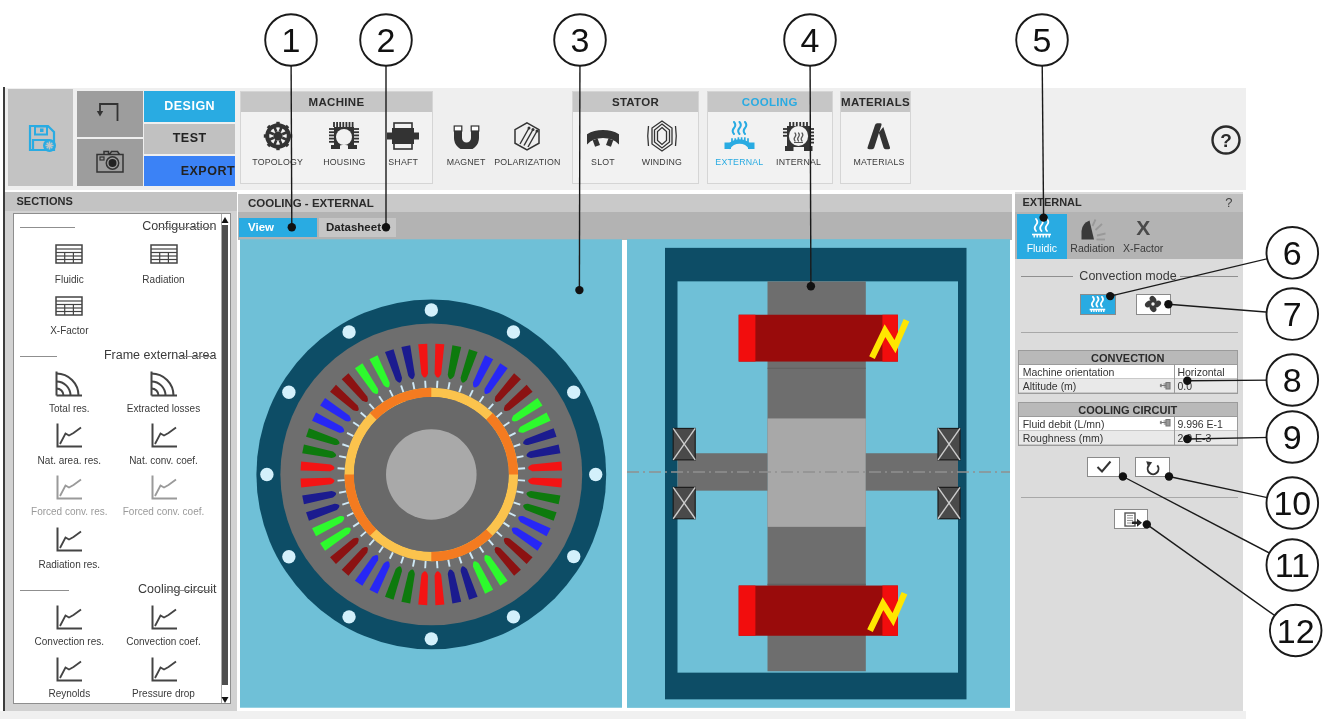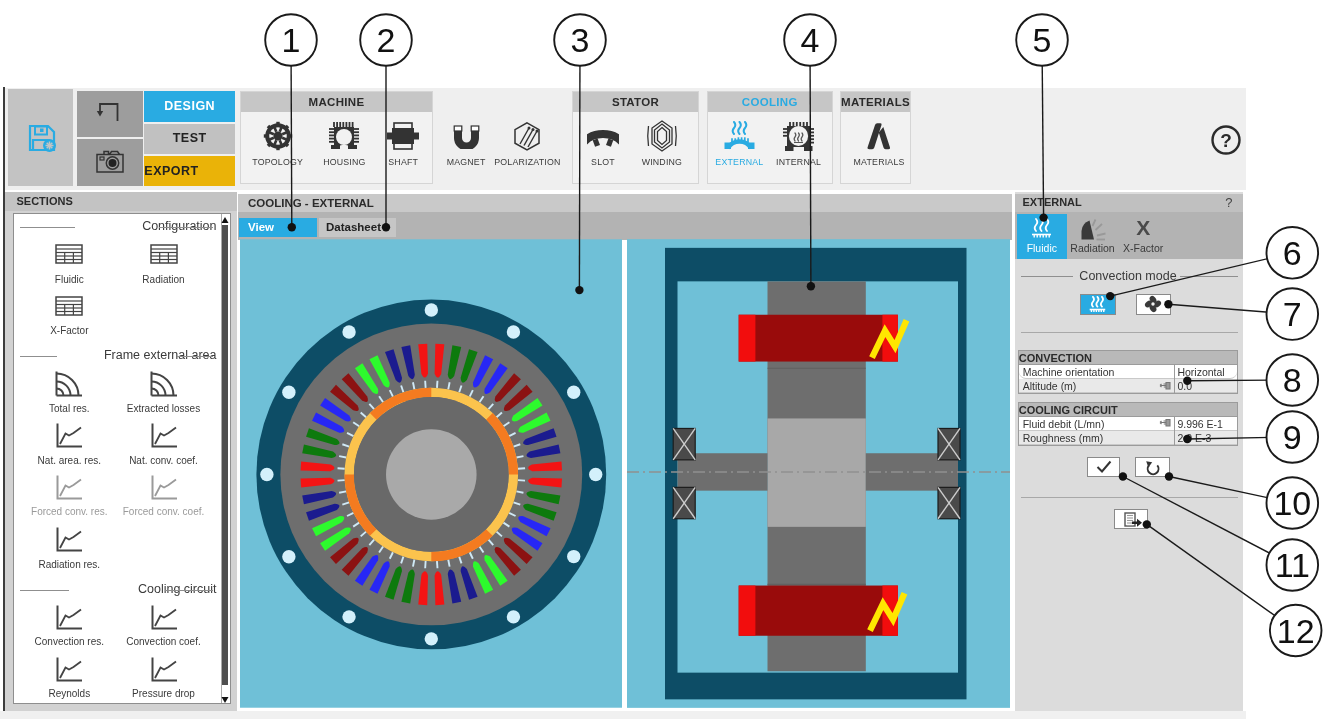--- a/index.html
+++ b/index.html
@@ -6,21 +6,21 @@
 .abs { position:absolute; }
 #stage { position:relative; width:1339px; height:719px; }
 .hdrbar { background:#c3c3c3; color:#2b2b2b; font-weight:bold; font-size:11px; }
 .grp { position:absolute; top:91px; height:93px; background:#f2f2f2; border:1px solid #d5d5d5;padding-left:43px; }
 .grphdr { position:absolute; left:0; right:0; top:0; height:20px; background:#c6c6c6; text-align:center; font-weight:bold; font-size:11.5px; color:#2b2b2b; line-height:20px; letter-spacing:0.3px; }
 .iclbl { position:absolute; font-size:8.8px; color:#3a3a3a; text-align:center; letter-spacing:0.2px; }
 .seclbl { position:absolute; font-size:10px; color:#3a3a3a; text-align:center; }
 .cap { position:absolute; font-size:12.5px; color:#3a3a3a; text-align:right; }
 .capline { position:absolute; height:1px; background:#8f8f8f; top:8px; }
 .tbl { position:absolute; border:1px solid #9b9b9b; background:#fff; }
-.tblhdr { background:#b9b9b9; font-weight:bold; font-size:11px; color:#2b2b2b; border-bottom:1px solid #9b9b9b; }
+.tblhdr { background:#b9b9b9; text-align:center; font-weight:bold; font-size:11px; color:#2b2b2b; border-bottom:1px solid #9b9b9b; }
 .trow { position:relative; font-size:10.5px; color:#333; border-bottom:1px solid #c9c9c9; }
 .btn { position:absolute; background:#fff; border:1px solid #8a8a8a; }
 </style></head>
 <body>
 <div id="stage">
 <div class="abs" style="left:3px;top:87px;width:1.5px;height:626px;background:#3c3c3c"></div>
     <div class="abs" style="left:4.5px;top:87.5px;width:1241.5px;height:102px;background:#efefef"></div>
     <div class="abs" style="left:0px;top:711px;width:1246px;height:8px;background:#f0f0f0"></div>
     <div class="abs" style="left:8px;top:88.7px;width:65px;height:97px;background:#c3c3c3"></div>
     <div class="abs" style="left:76.7px;top:91px;width:66px;height:46.3px;background:#9d9d9d"></div>
@@ -44,21 +44,21 @@
     </svg>
     <svg class="abs" style="left:95.7px;top:148px" width="29" height="26">
       <rect x="1" y="6.5" width="26" height="17.5" fill="none" stroke="#333" stroke-width="1.5"></rect>
       <path d="M8,6.5 V3.5 H12.5 V6.5 M13.5,6.5 L15.5,3.5 H21.5 L23.5,6.5" fill="none" stroke="#333" stroke-width="1.5"></path>
       <circle cx="16.5" cy="15" r="6.2" fill="none" stroke="#333" stroke-width="1.5"></circle>
       <circle cx="16.5" cy="15" r="4" fill="#222"></circle>
       <rect x="4" y="9" width="4" height="3" fill="none" stroke="#333" stroke-width="1.2"></rect>
     </svg>
     <div class="abs" style="left:144.3px;top:91px;width:90.8px;height:30.9px;background:#29abe2;color:#fff;font-weight:bold;font-size:12.5px;text-align:center;line-height:30.9px;letter-spacing:0.5px">DESIGN</div>
     <div class="abs" style="left:144.3px;top:124.1px;width:90.8px;height:29.7px;background:#c1c1c1;color:#222;font-weight:bold;font-size:12.5px;text-align:center;line-height:29.7px;letter-spacing:0.5px">TEST</div>
-    <div class="abs" style="left:144.3px;top:155.8px;width:90.8px;height:30px;background:#eab308;color:#222;font-weight:bold;font-size:12.5px;text-align:left;line-height:30px;letter-spacing:0.5px">EXPORT</div>
+    <div class="abs" style="left:144.3px;top:155.8px;width:90.8px;height:30px;background:#3b82f6;color:#222;font-weight:bold;font-size:12.5px;text-align:right;line-height:30px;letter-spacing:0.5px">EXPORT</div>
     <div class="grp" style="left:240px;width:193px">
       <div class="grphdr" style="">MACHINE</div>
     </div>
     <div class="grp" style="left:572px;width:127px">
       <div class="grphdr" style="">STATOR</div>
     </div>
     <div class="grp" style="left:706.5px;width:126.5px">
       <div class="grphdr" style="color:#29abe2;">COOLING</div>
     </div>
     <div class="grp" style="left:840px;width:71px">
@@ -514,21 +514,21 @@
         <ellipse cx="9" cy="4.6" rx="2.9" ry="4" transform="rotate(-38 9 4.6)"></ellipse>
         <ellipse cx="13.4" cy="9" rx="2.9" ry="4" transform="rotate(52 13.4 9)"></ellipse>
         <ellipse cx="4.6" cy="9" rx="2.9" ry="4" transform="rotate(-128 4.6 9)"></ellipse>
         <ellipse cx="9" cy="13.4" rx="2.9" ry="4" transform="rotate(142 9 13.4)"></ellipse>
       </g>
       <circle cx="9" cy="9" r="1.7" fill="#f2f2f2"></circle>
     </svg>
     <div class="abs" style="left:1021px;top:332px;width:217px;height:1px;background:#a8a8a8"></div>
     <div class="tbl" style="left:1017.7px;top:350px;width:220px">
       <div class="tblhdr" style="height:14px;line-height:14px">CONVECTION</div>
-      <div class="trow" style="height:14px;line-height:14px;background:#fff;border-bottom:1px solid #c9c9c9;border-radius:7px;">
+      <div class="trow" style="height:14px;line-height:14px;background:#fff;border-bottom:1px solid #c9c9c9;">
         <span style="position:absolute;left:4px">Machine orientation</span>
         <span style="position:absolute;left:158.70000000000005px">Horizontal</span>
         <span style="position:absolute;left:155.70000000000005px;top:0;width:1px;height:14px;background:#9b9b9b"></span>
       </div>
       <div class="trow" style="height:14px;line-height:14px;background:#e9e9e9;">
         <span style="position:absolute;left:4px">Altitude (m)</span>
         <span style="position:absolute;left:158.70000000000005px">0.0</span>
         <span style="position:absolute;left:155.70000000000005px;top:0;width:1px;height:14px;background:#9b9b9b"></span>
       </div>
     </div>

